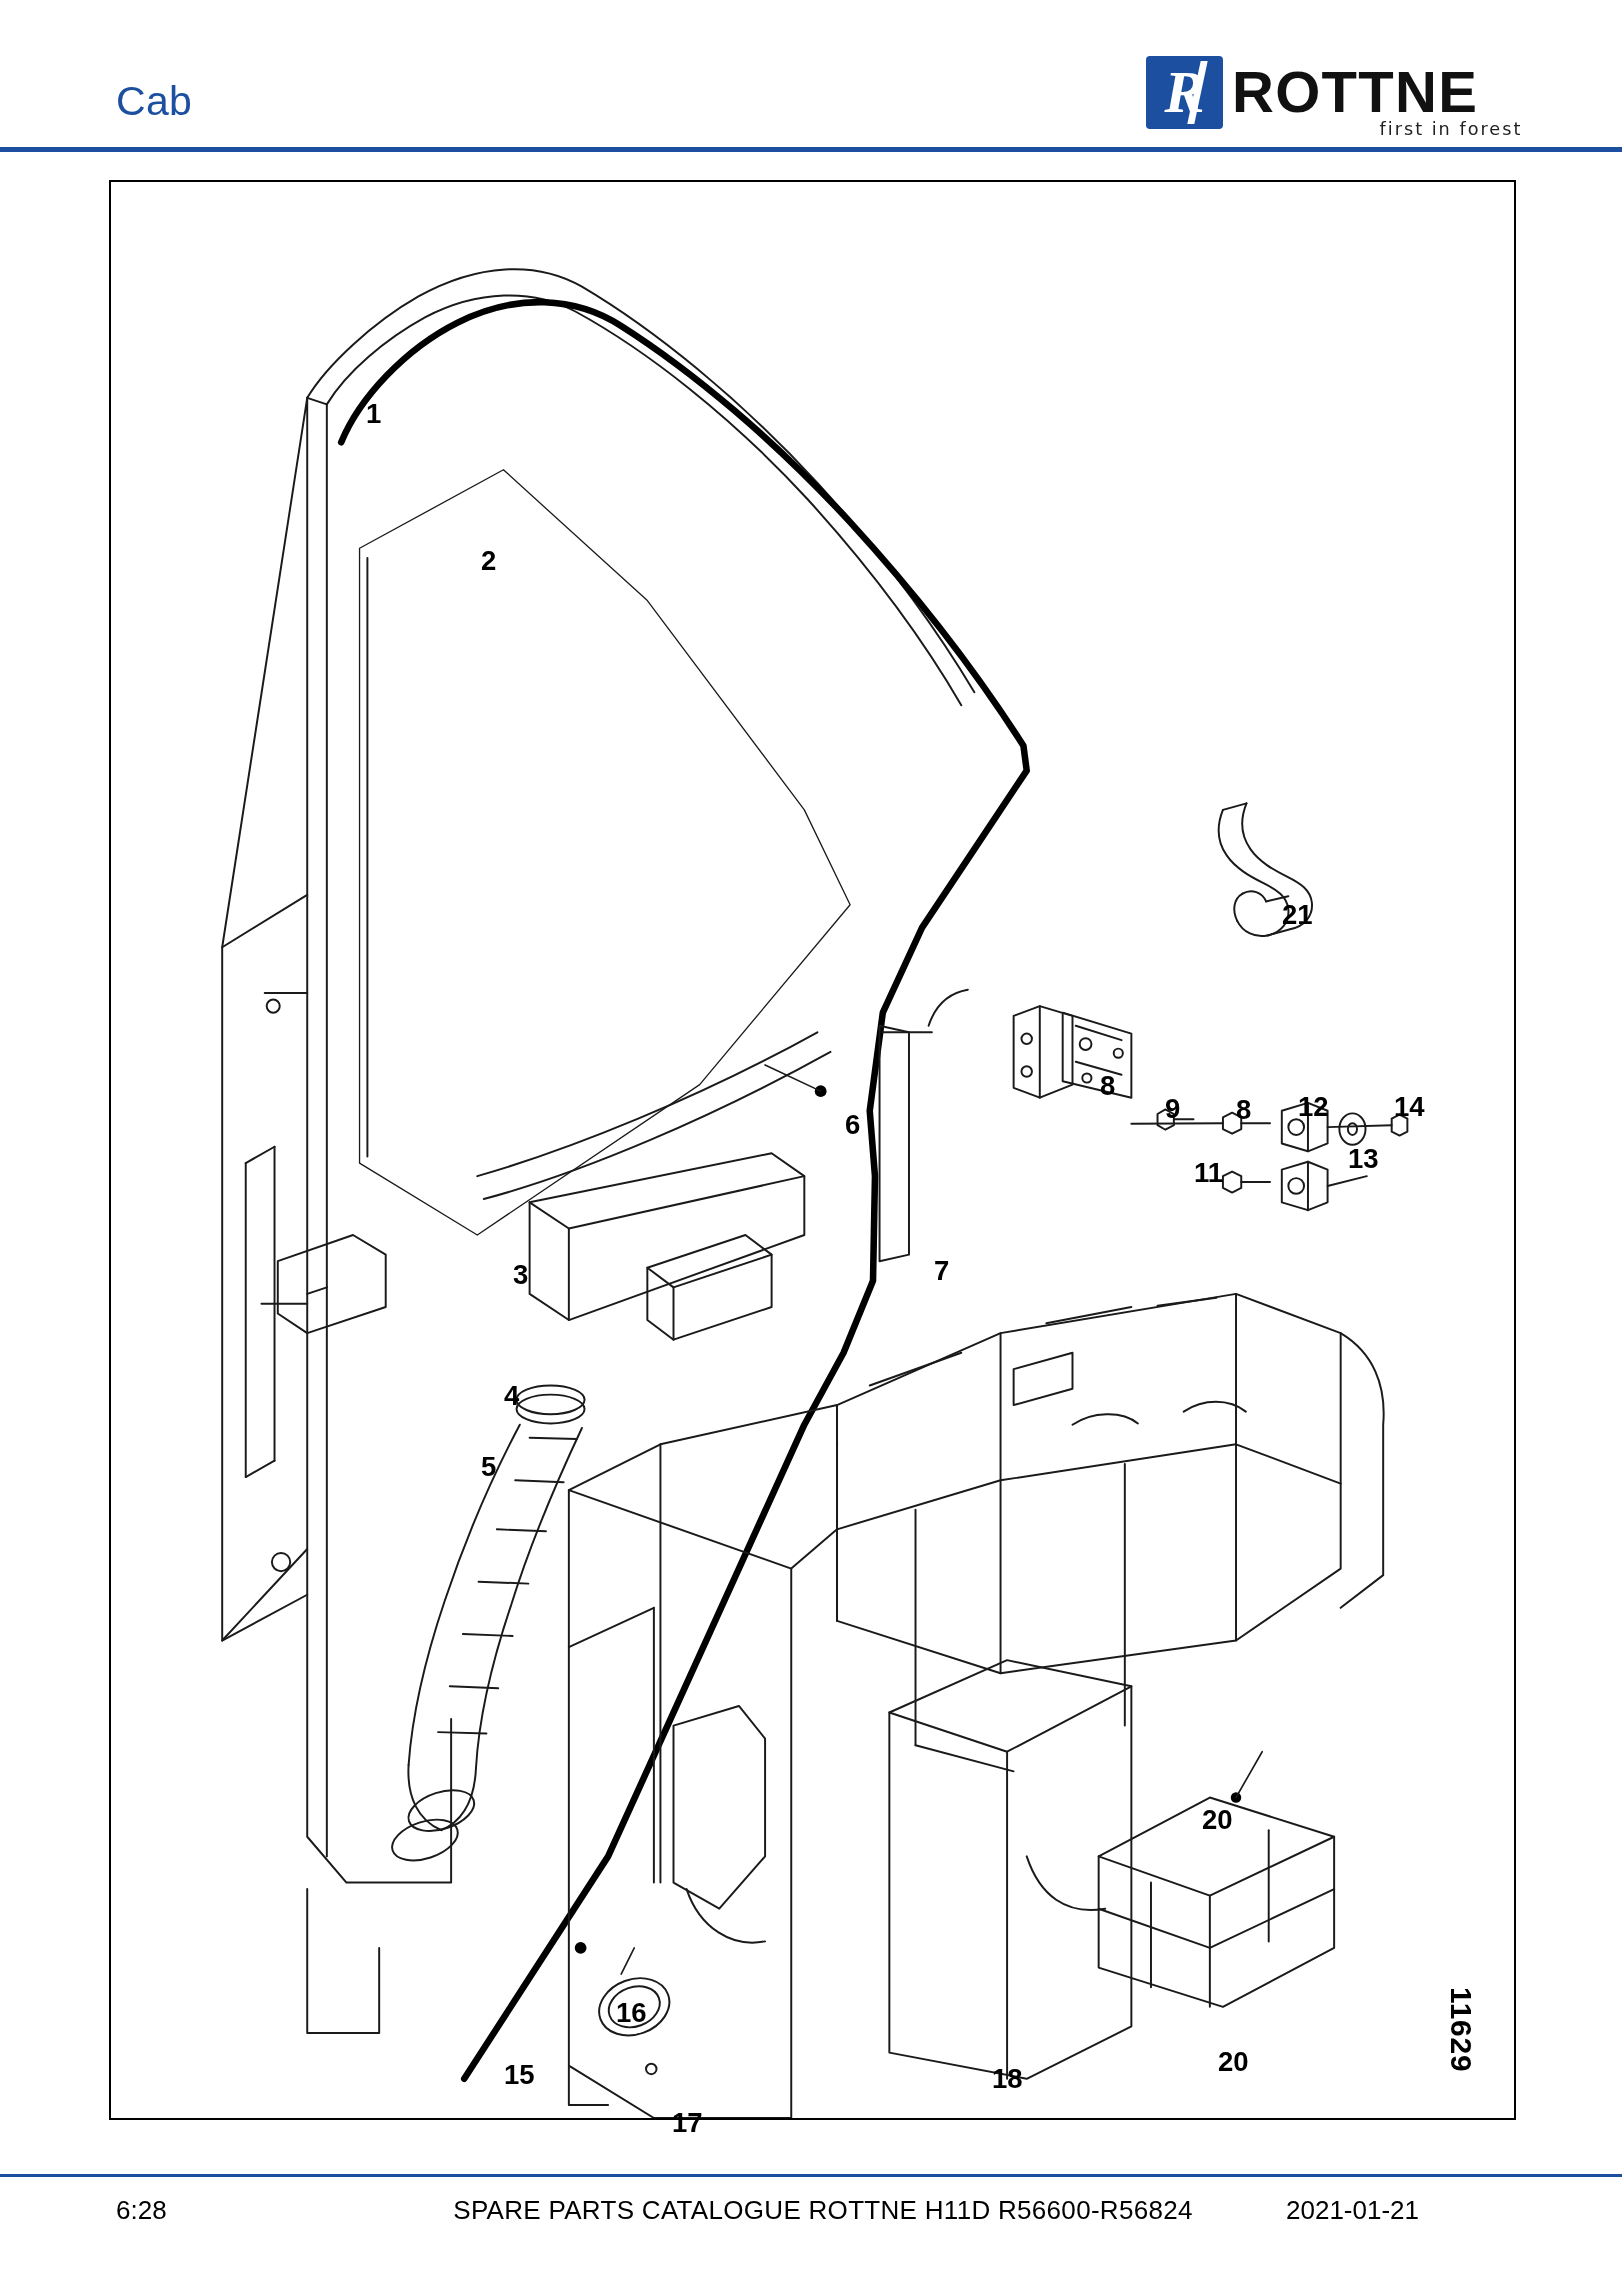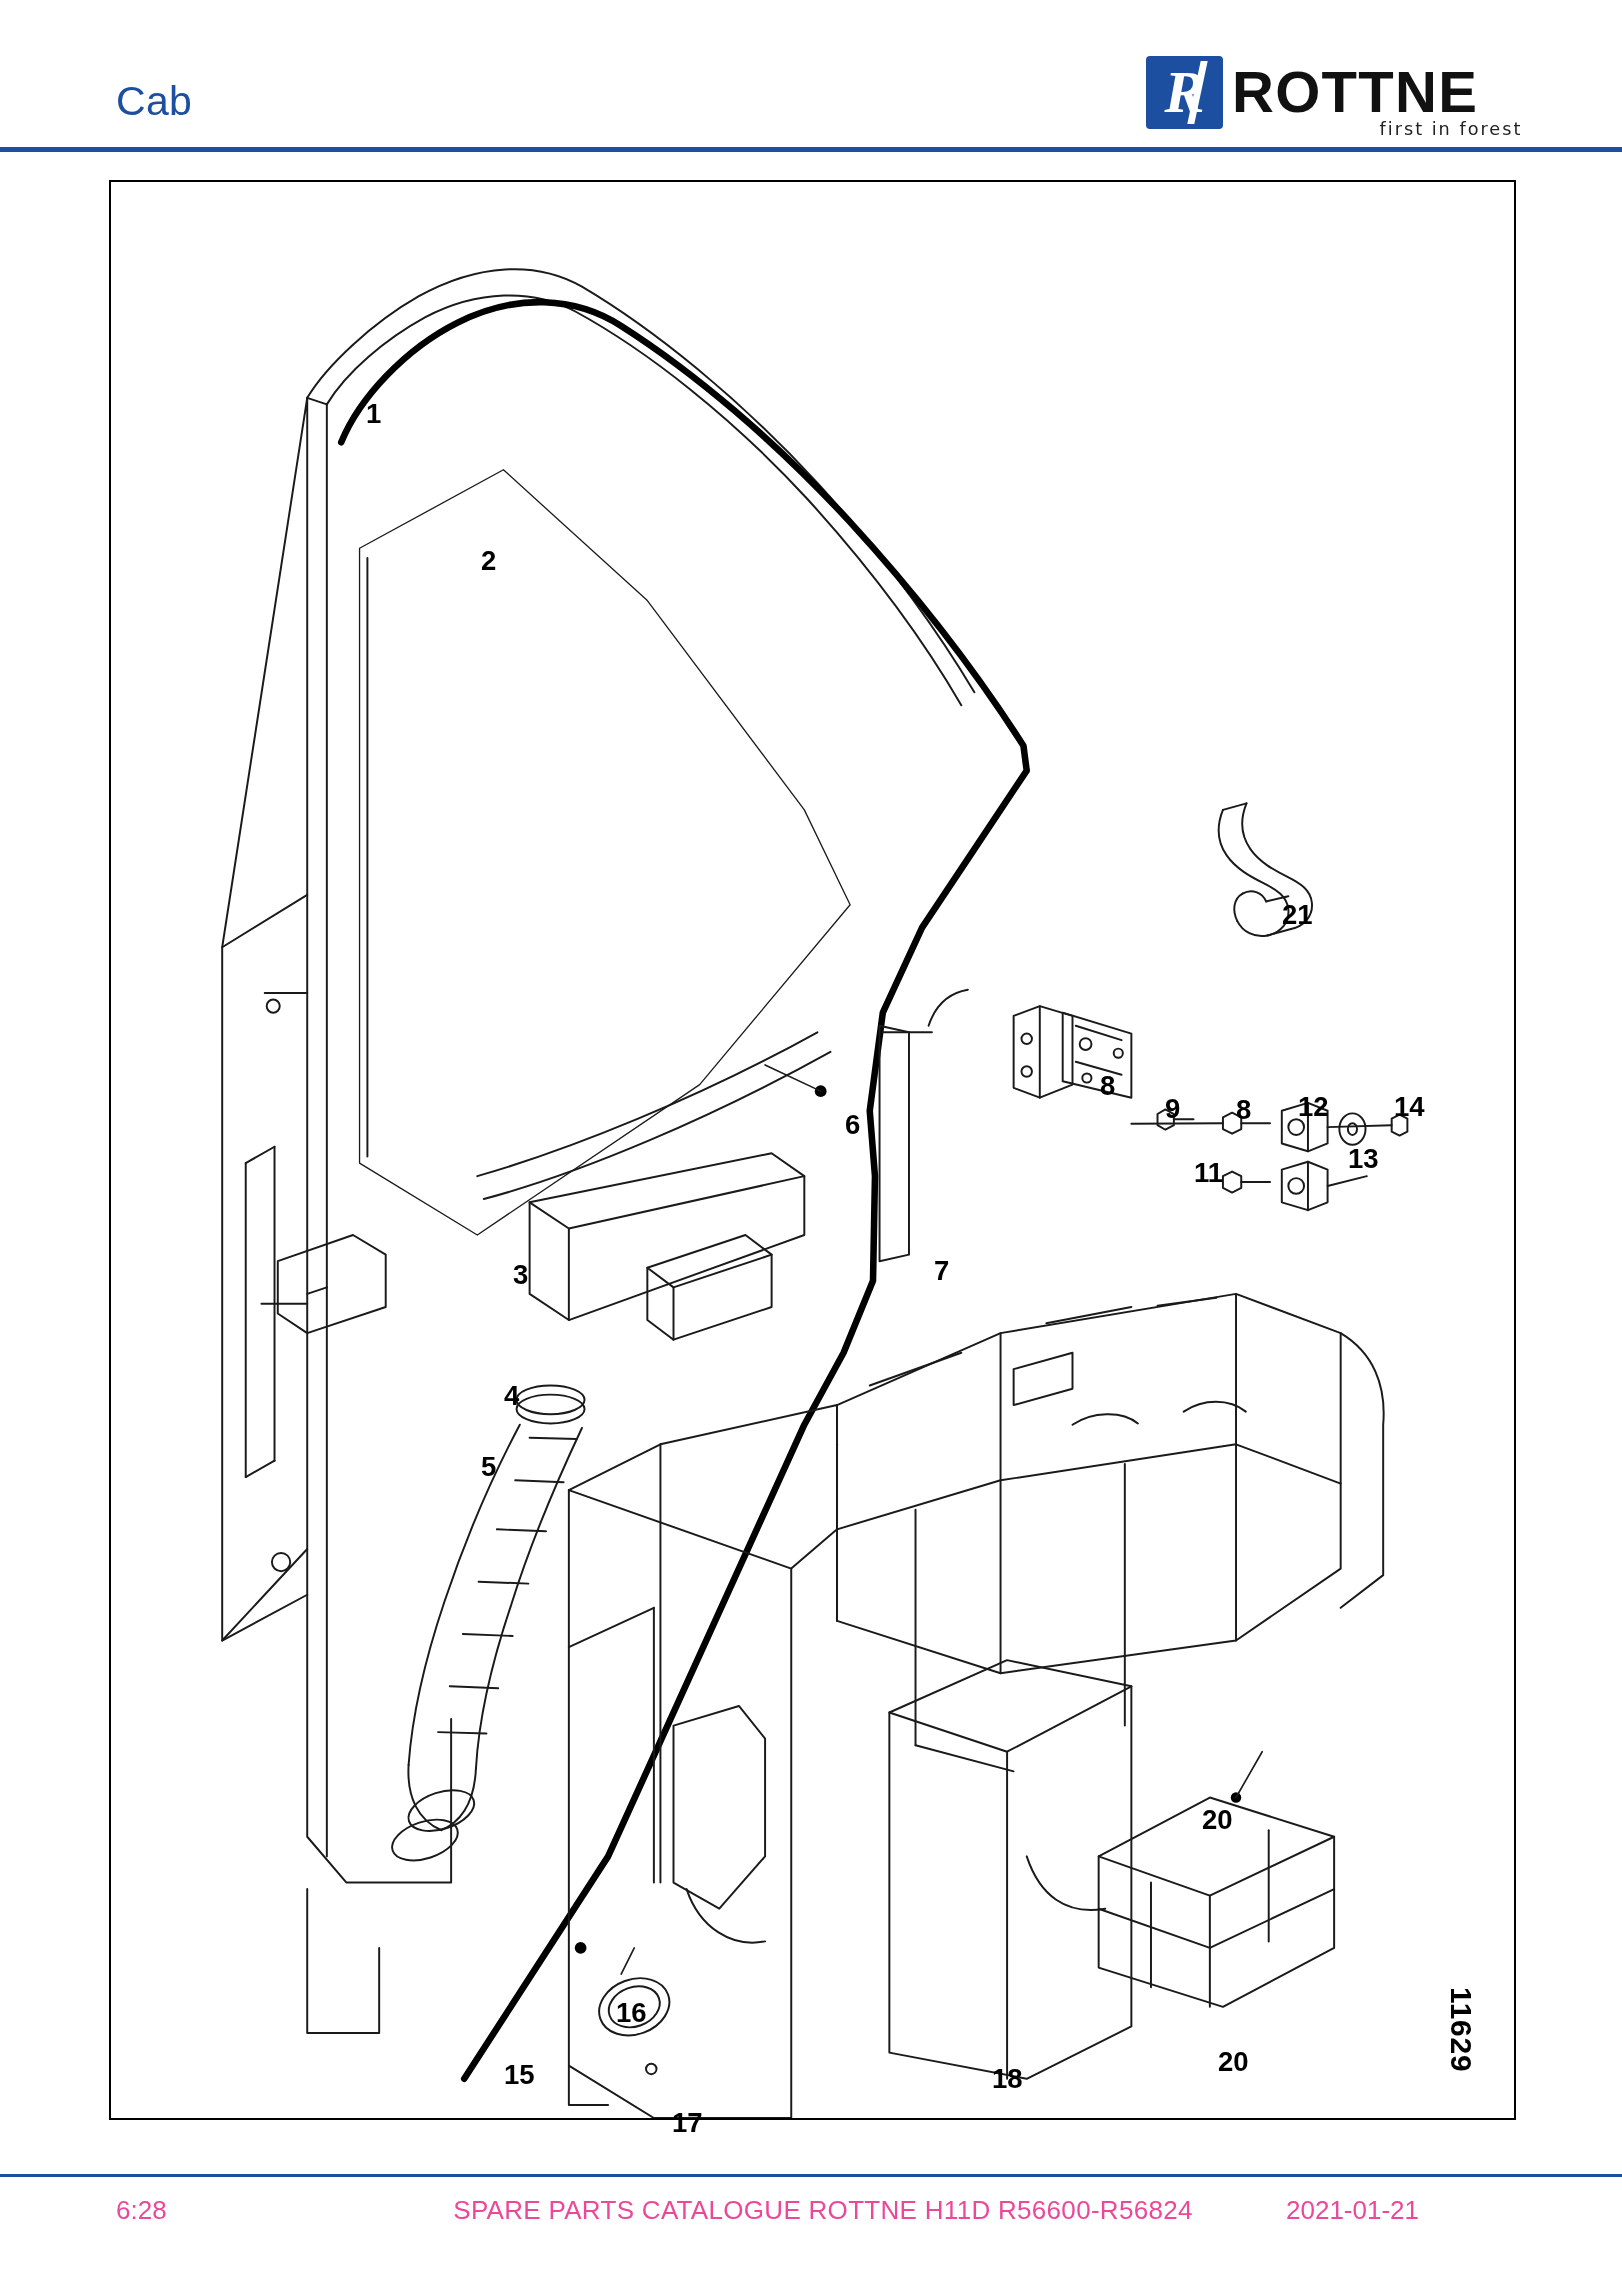--- a/index.html
+++ b/index.html
@@ -112,21 +112,21 @@
     height: 3.3px;
     background: #1c4fa0;
   }
   .footer {
     position: absolute;
     left: 0;
     top: 2195px;
     width: 1622px;
     height: 39px;
     font-size: 26px;
-    color: #ec4899;
+    color: #000000;
   }
   .footer-page {
     position: absolute;
     left: 116px;
     top: 0;
   }
   .footer-center {
     position: absolute;
     left: 12px;
     top: 0;

